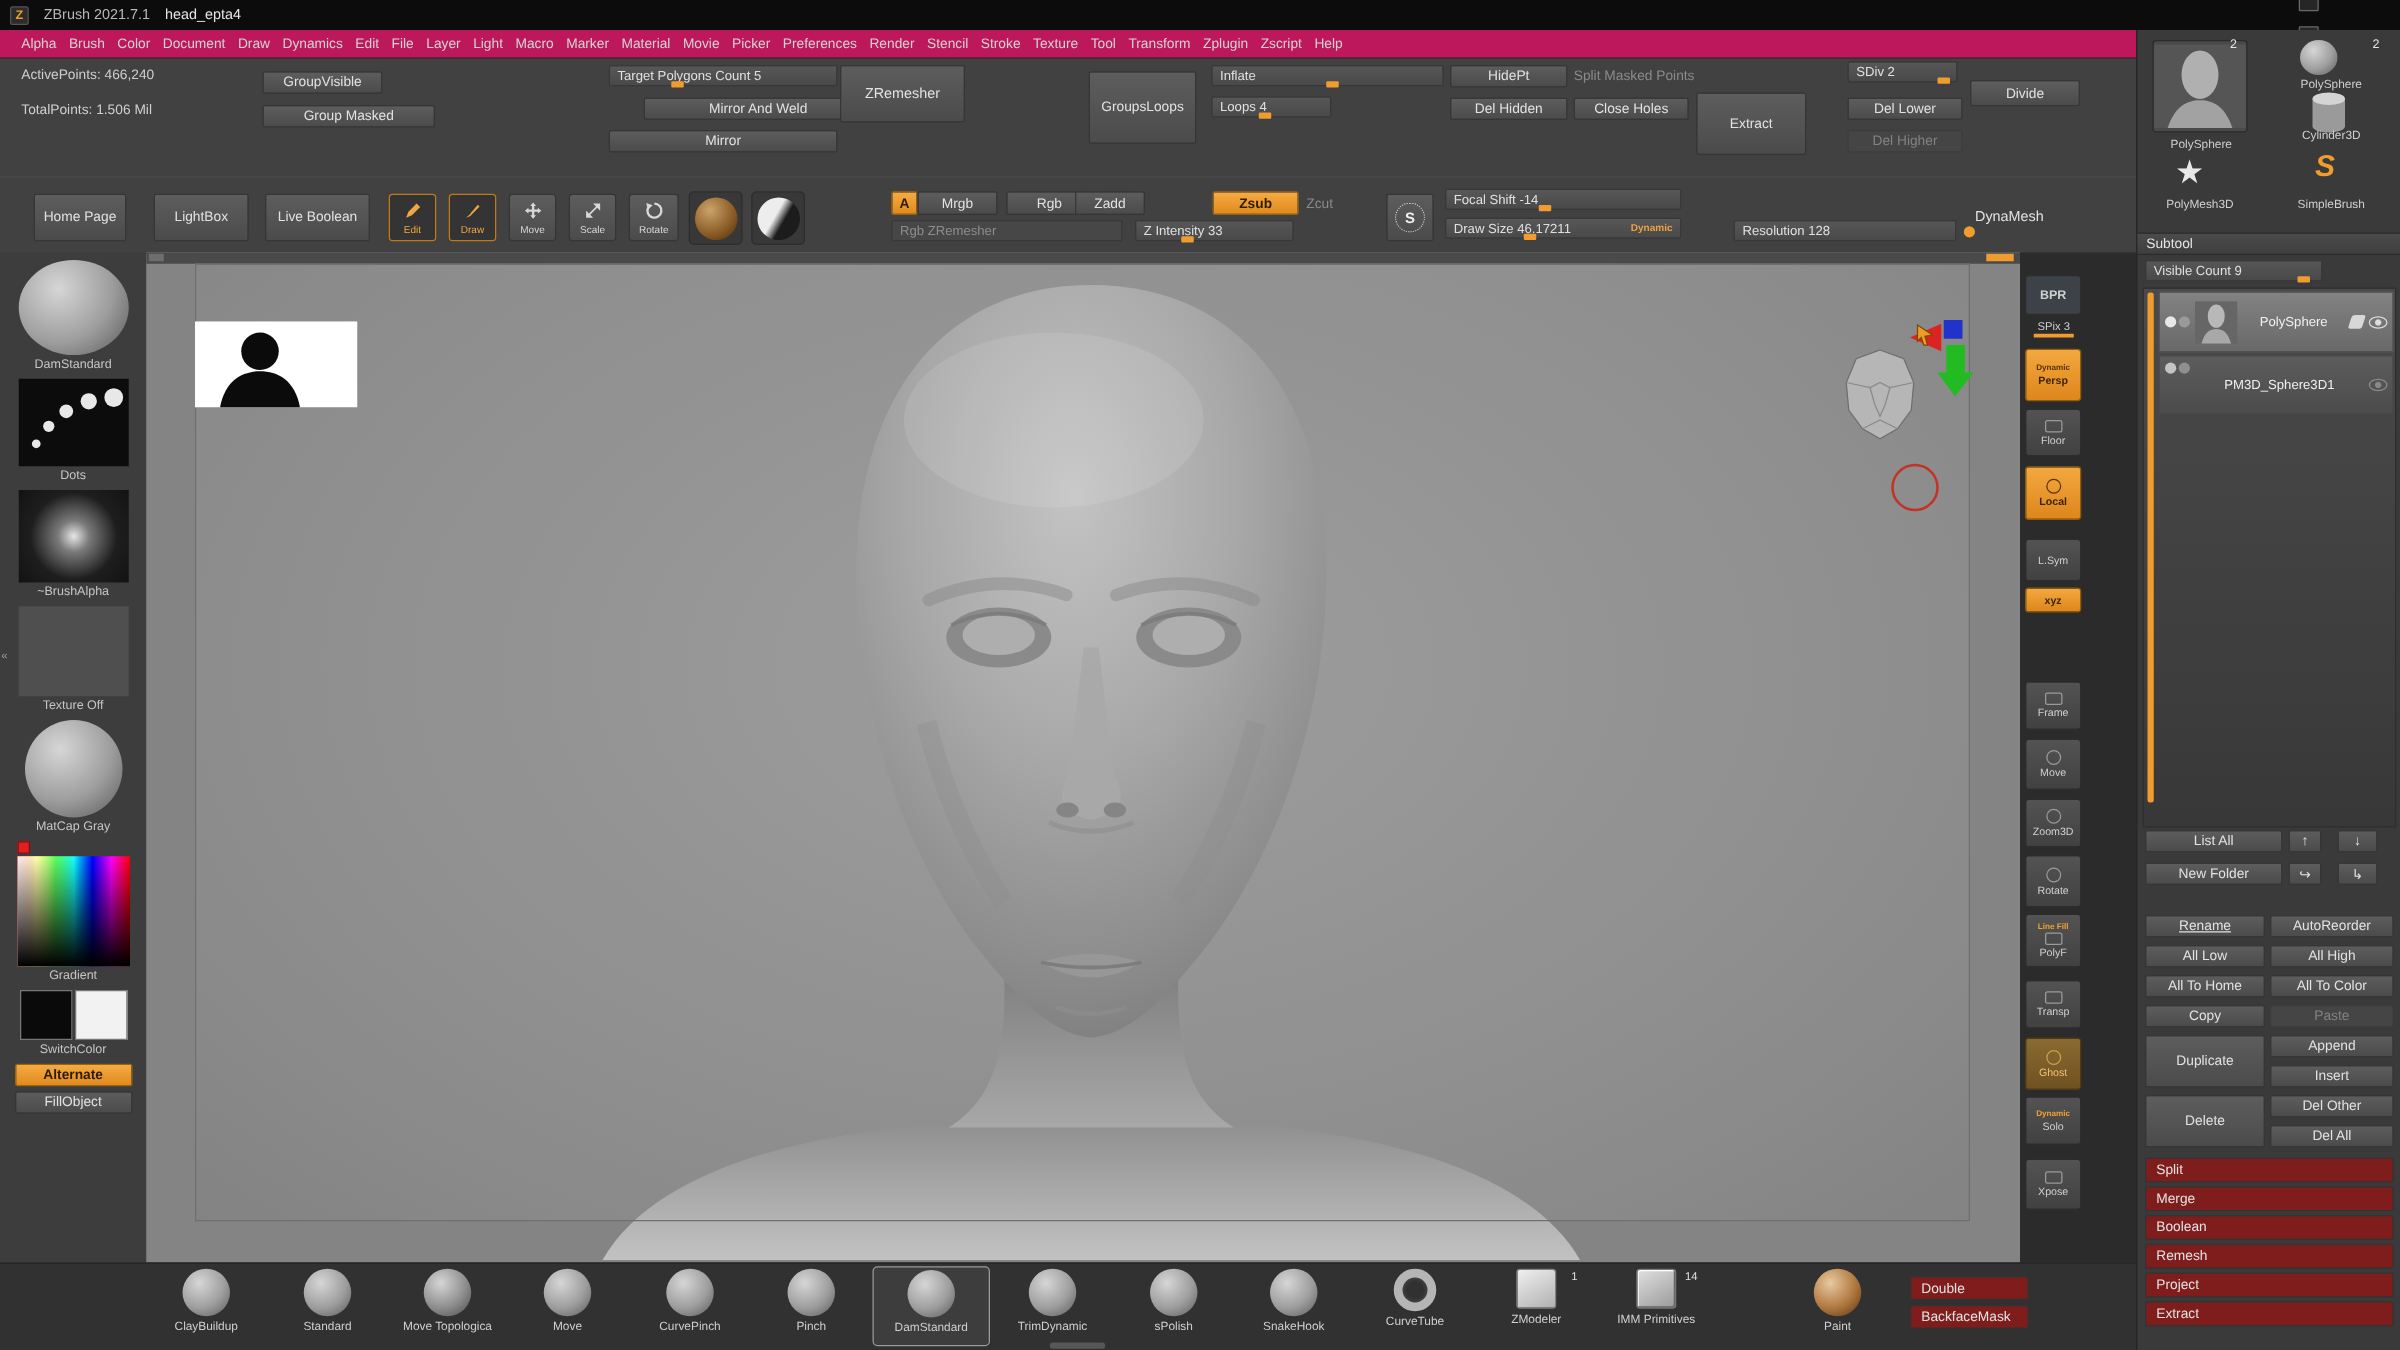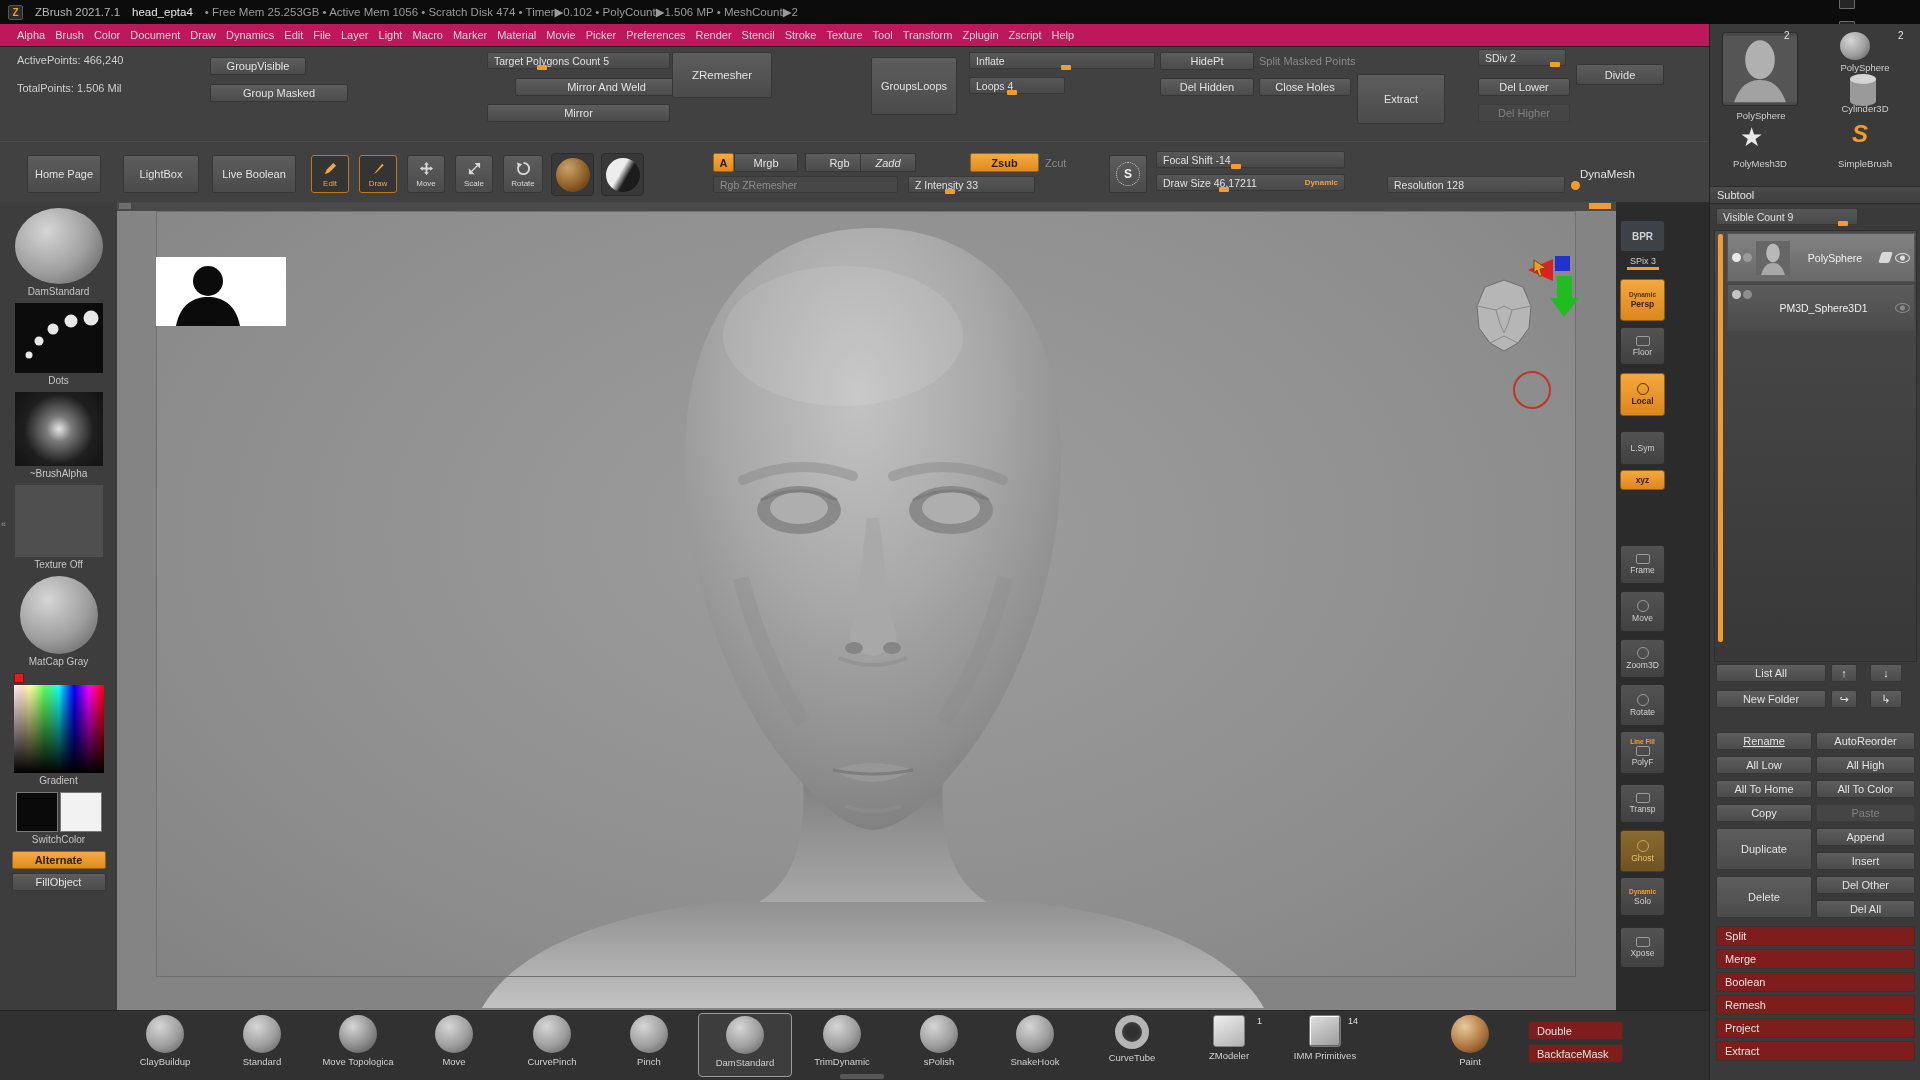--- a/index.html
+++ b/index.html
@@ -86,21 +86,20 @@
 </style>
 </head>
 <body>
 
 <div id="app">
 
   <div class="titlebar">
     <span class="tb-logo">Z</span>
     <span>ZBrush 2021.7.1</span>
     <span style="color:#e6e6e6;">head_epta4</span>
-    <span style="color:#9a9a9a;">• Free Mem 25.253GB • Active Mem 1056 • Scratch Disk 474 • Timer▶0.102 • PolyCount▶1.506 MP • MeshCount▶2</span>
     <span class="tb-right">
       <span style="color:#8a8a8a;">AC</span>
       <span>QuickSave</span>
       <span class="seethrough"><span>See-through 0</span><i></i></span>
       <span class="pill">Menus</span>
       <span>DefaultZScript</span>
       <span class="tb-ico"></span>
       <span class="tb-ico"></span>
       <span class="tb-ico"></span>
       <span class="tb-ico"></span>
@@ -217,21 +216,21 @@
           <span style="width:34px;height:34px;border-radius:50%;background:radial-gradient(circle at 35% 30%, #caa36a, #8a5a24 60%, #503210 95%);display:block;"></span>
         </div>
         <div class="matwrap abs" style="left:601px;top:11px;width:43px;height:43px;" able="true">
           <span style="width:34px;height:34px;border-radius:50%;background:linear-gradient(120deg,#ededed 42%,#1c1c1c 60%);display:block;"></span>
         </div>
 
         <div class="btn orn abs" style="left:713px;top:11px;width:21px;height:19px;">A</div>
         <div class="btn abs" style="left:734px;top:11px;width:64px;height:19px;">Mrgb</div>
         <div class="btn abs" style="left:805px;top:11px;width:69px;height:19px;">Rgb</div>
         <div class="btn abs" style="left:880px;top:11px;width:22px;height:19px;">M</div>
-        <div class="btn abs" style="left:860px;top:11px;width:56px;height:19px;font-style:italic;">Zadd</div>
+        <div class="btn abs" style="left:860px;top:11px;width:56px;height:19px;">Zadd</div>
         <div class="btn orn abs" style="left:970px;top:11px;width:69px;height:19px;">Zsub</div>
         <div class="ghosttxt abs" style="left:1045px;top:11px;height:19px;">Zcut</div>
 
         <div class="slider dis abs" style="left:713px;top:34px;width:185px;">
             <span>Rgb ZRemesher</span>
           </div>
         <div class="slider abs" style="left:908px;top:34px;width:127px;">
             <span>Z Intensity 33</span>
             <span class="s-hnd" style="left:33%;"></span>
           </div>

